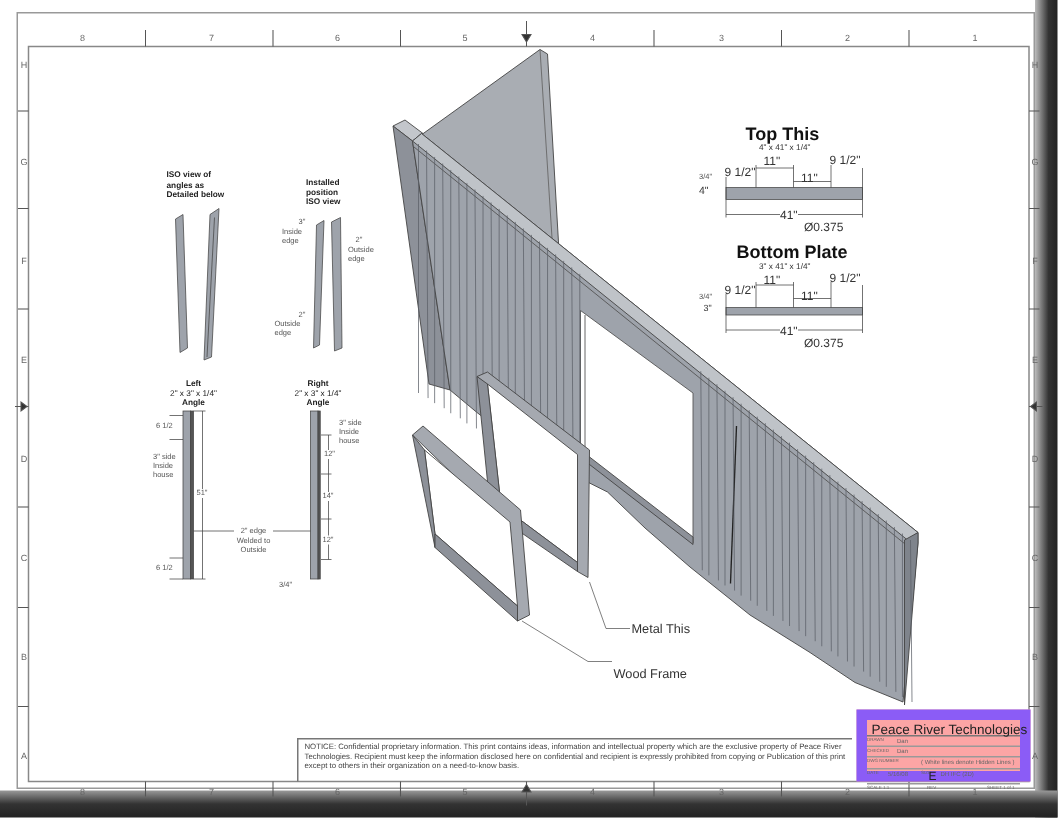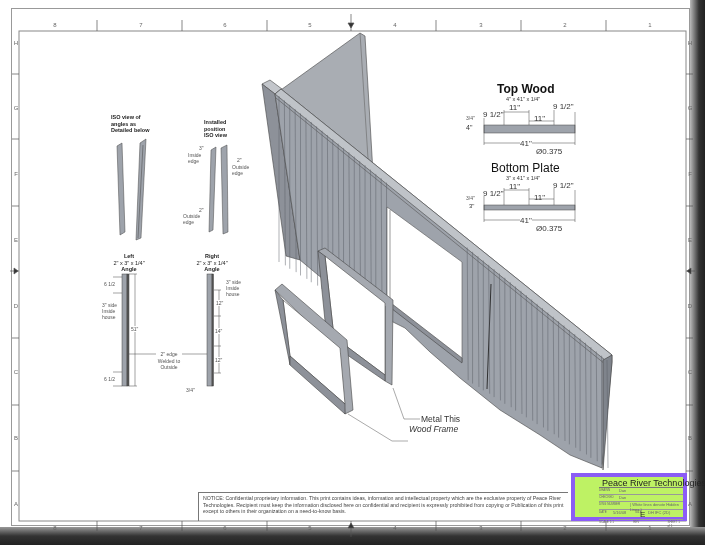--- a/index.html
+++ b/index.html
@@ -1,21 +1,21 @@
 <!DOCTYPE html>
 <html><head>
 <meta charset="utf-8">
 <style>
   html,body{margin:0;padding:0;}
   body{width:705px;height:545px;background:#fff;position:relative;overflow:hidden;font-family:"Liberation Sans",sans-serif;}
   .shadow-r{position:absolute;left:690px;top:0;width:15px;height:545px;background:linear-gradient(to right,#bbb,#333 60%,#222);}
   .shadow-b{position:absolute;left:0;top:527px;width:705px;height:18px;background:linear-gradient(to bottom,#999,#333 50%,#222);}
   .sheet{position:absolute;left:11px;top:8px;width:679px;height:518px;background:#fff;border:1px solid #999;box-sizing:border-box;}
   svg text{font-family:"Liberation Sans",sans-serif;}
-  .tb{position:absolute;left:571px;top:473px;width:116px;height:48px;border:4px solid #8b5cf6;box-sizing:border-box;background:#bef264;font-size:3px;color:#666;padding-left:24px;}
+  .tb{position:absolute;left:571px;top:473px;width:116px;height:48px;border:7px solid #8b5cf6;box-sizing:border-box;background:#fca5a5;font-size:3px;color:#666;}
   .tb .co{font-size:9px;color:#222;padding:1px 3px;border-bottom:1px solid #777;height:11px;box-sizing:border-box;white-space:nowrap;}
   .notice{position:absolute;left:198px;top:492px;width:370px;height:29px;border-top:1px solid #777;border-left:1px solid #777;box-sizing:border-box;font-size:5.2px;line-height:6.5px;color:#444;padding:2px 4px;}
   .leader{position:absolute;font-size:8.5px;color:#333;white-space:nowrap;}
 </style>
 </head>
 <body>
 
 <div class="shadow-r"></div>
 <div class="shadow-b"></div>
 
@@ -232,32 +232,32 @@
       <line x1="575" y1="190" x2="575" y2="222"></line>
     <line x1="484" y1="220" x2="575" y2="220"></line>
     <line x1="504" y1="188" x2="504" y2="205"></line>
       <line x1="529" y1="188" x2="529" y2="205"></line>
       <line x1="554" y1="188" x2="554" y2="205"></line>
     <line x1="504" y1="190" x2="529" y2="190"></line>
       <line x1="529" y1="199" x2="554" y2="199"></line>
   </g>
 </svg>
 
-<div style="position:absolute;left:497px;top:82px;font-size:12px;font-weight:bold;color:#111;">Top Wood</div>
+<div style="position:absolute;left:497px;top:82px;font-size:12px;font-weight:bold;color:#111;">Top This</div>
 <div style="position:absolute;left:506px;top:96px;font-size:5.5px;color:#333;">4" x 41" x 1/4"</div>
 <div style="position:absolute;left:466px;top:115px;font-size:5px;color:#555;">3/4"</div>
 <div style="position:absolute;left:483px;top:110px;font-size:8px;color:#333;">9 1/2"</div>
 <div style="position:absolute;left:509px;top:103px;font-size:8px;color:#333;">11"</div>
 <div style="position:absolute;left:534px;top:114px;font-size:8px;color:#333;">11"</div>
 <div style="position:absolute;left:553px;top:102px;font-size:8px;color:#333;">9 1/2"</div>
 <div style="position:absolute;left:466px;top:124px;font-size:7px;color:#333;">4"</div>
 <div style="position:absolute;left:520px;top:139px;font-size:8px;color:#333;background:#fff;">41"</div>
 <div style="position:absolute;left:536px;top:147px;font-size:8px;color:#333;">Ø0.375</div>
 
-<div style="position:absolute;left:491px;top:161px;font-size:12px;font-weight:normal;color:#111;">Bottom Plate</div>
+<div style="position:absolute;left:491px;top:161px;font-size:12px;font-weight:bold;color:#111;">Bottom Plate</div>
 <div style="position:absolute;left:506px;top:175px;font-size:5.5px;color:#333;">3" x 41" x 1/4"</div>
 <div style="position:absolute;left:466px;top:195px;font-size:5px;color:#555;">3/4"</div>
 <div style="position:absolute;left:483px;top:189px;font-size:8px;color:#333;">9 1/2"</div>
 <div style="position:absolute;left:509px;top:182px;font-size:8px;color:#333;">11"</div>
 <div style="position:absolute;left:534px;top:193px;font-size:8px;color:#333;">11"</div>
 <div style="position:absolute;left:553px;top:181px;font-size:8px;color:#333;">9 1/2"</div>
 <div style="position:absolute;left:469px;top:203px;font-size:6px;color:#333;">3"</div>
 <div style="position:absolute;left:520px;top:216px;font-size:8px;color:#333;background:#fff;">41"</div>
 <div style="position:absolute;left:536px;top:224px;font-size:8px;color:#333;">Ø0.375</div>
 
@@ -287,21 +287,21 @@
 </div>
 <div style="position:absolute;left:226px;top:279px;width:20px;font-size:5px;color:#555;line-height:6px;">3" side Inside house</div>
 <div style="position:absolute;left:216px;top:300px;font-size:5px;color:#555;background:#fff;">12"</div>
 <div style="position:absolute;left:215px;top:328px;font-size:5px;color:#555;background:#fff;">14"</div>
 <div style="position:absolute;left:215px;top:357px;font-size:5px;color:#555;background:#fff;">12"</div>
 <div style="position:absolute;left:186px;top:387px;font-size:5px;color:#555;">3/4"</div>
 
 <div style="position:absolute;left:156px;top:351px;width:26px;text-align:center;font-size:5px;color:#555;line-height:6.5px;background:#fff;">2" edge Welded to Outside</div>
 
 <div class="leader" style="left:421px;top:414px;">Metal This</div>
-<div class="leader" style="left:409px;top:424px;font-style:italic;">Wood Frame</div>
+<div class="leader" style="left:409px;top:444px;">Wood Frame</div>
 
 <div class="notice">NOTICE: Confidential proprietary information. This print contains ideas, information and intellectual property which are the exclusive property of Peace River Technologies. Recipient must keep the information disclosed here on confidential and recipient is expressly prohibited from copying or Publication of this print except to others in their organization on a need-to-know basis.</div>
 
 <div class="tb">
   <div class="co">Peace River Technologies</div>
   <div style="display:flex;border-bottom:1px solid #999;height:6px;">
     <span style="width:20px;">DRAWN</span>
     <span style="width:16px;font-size:4px;">Dan</span>
   </div>
   <div style="display:flex;border-bottom:1px solid #999;height:6px;">

